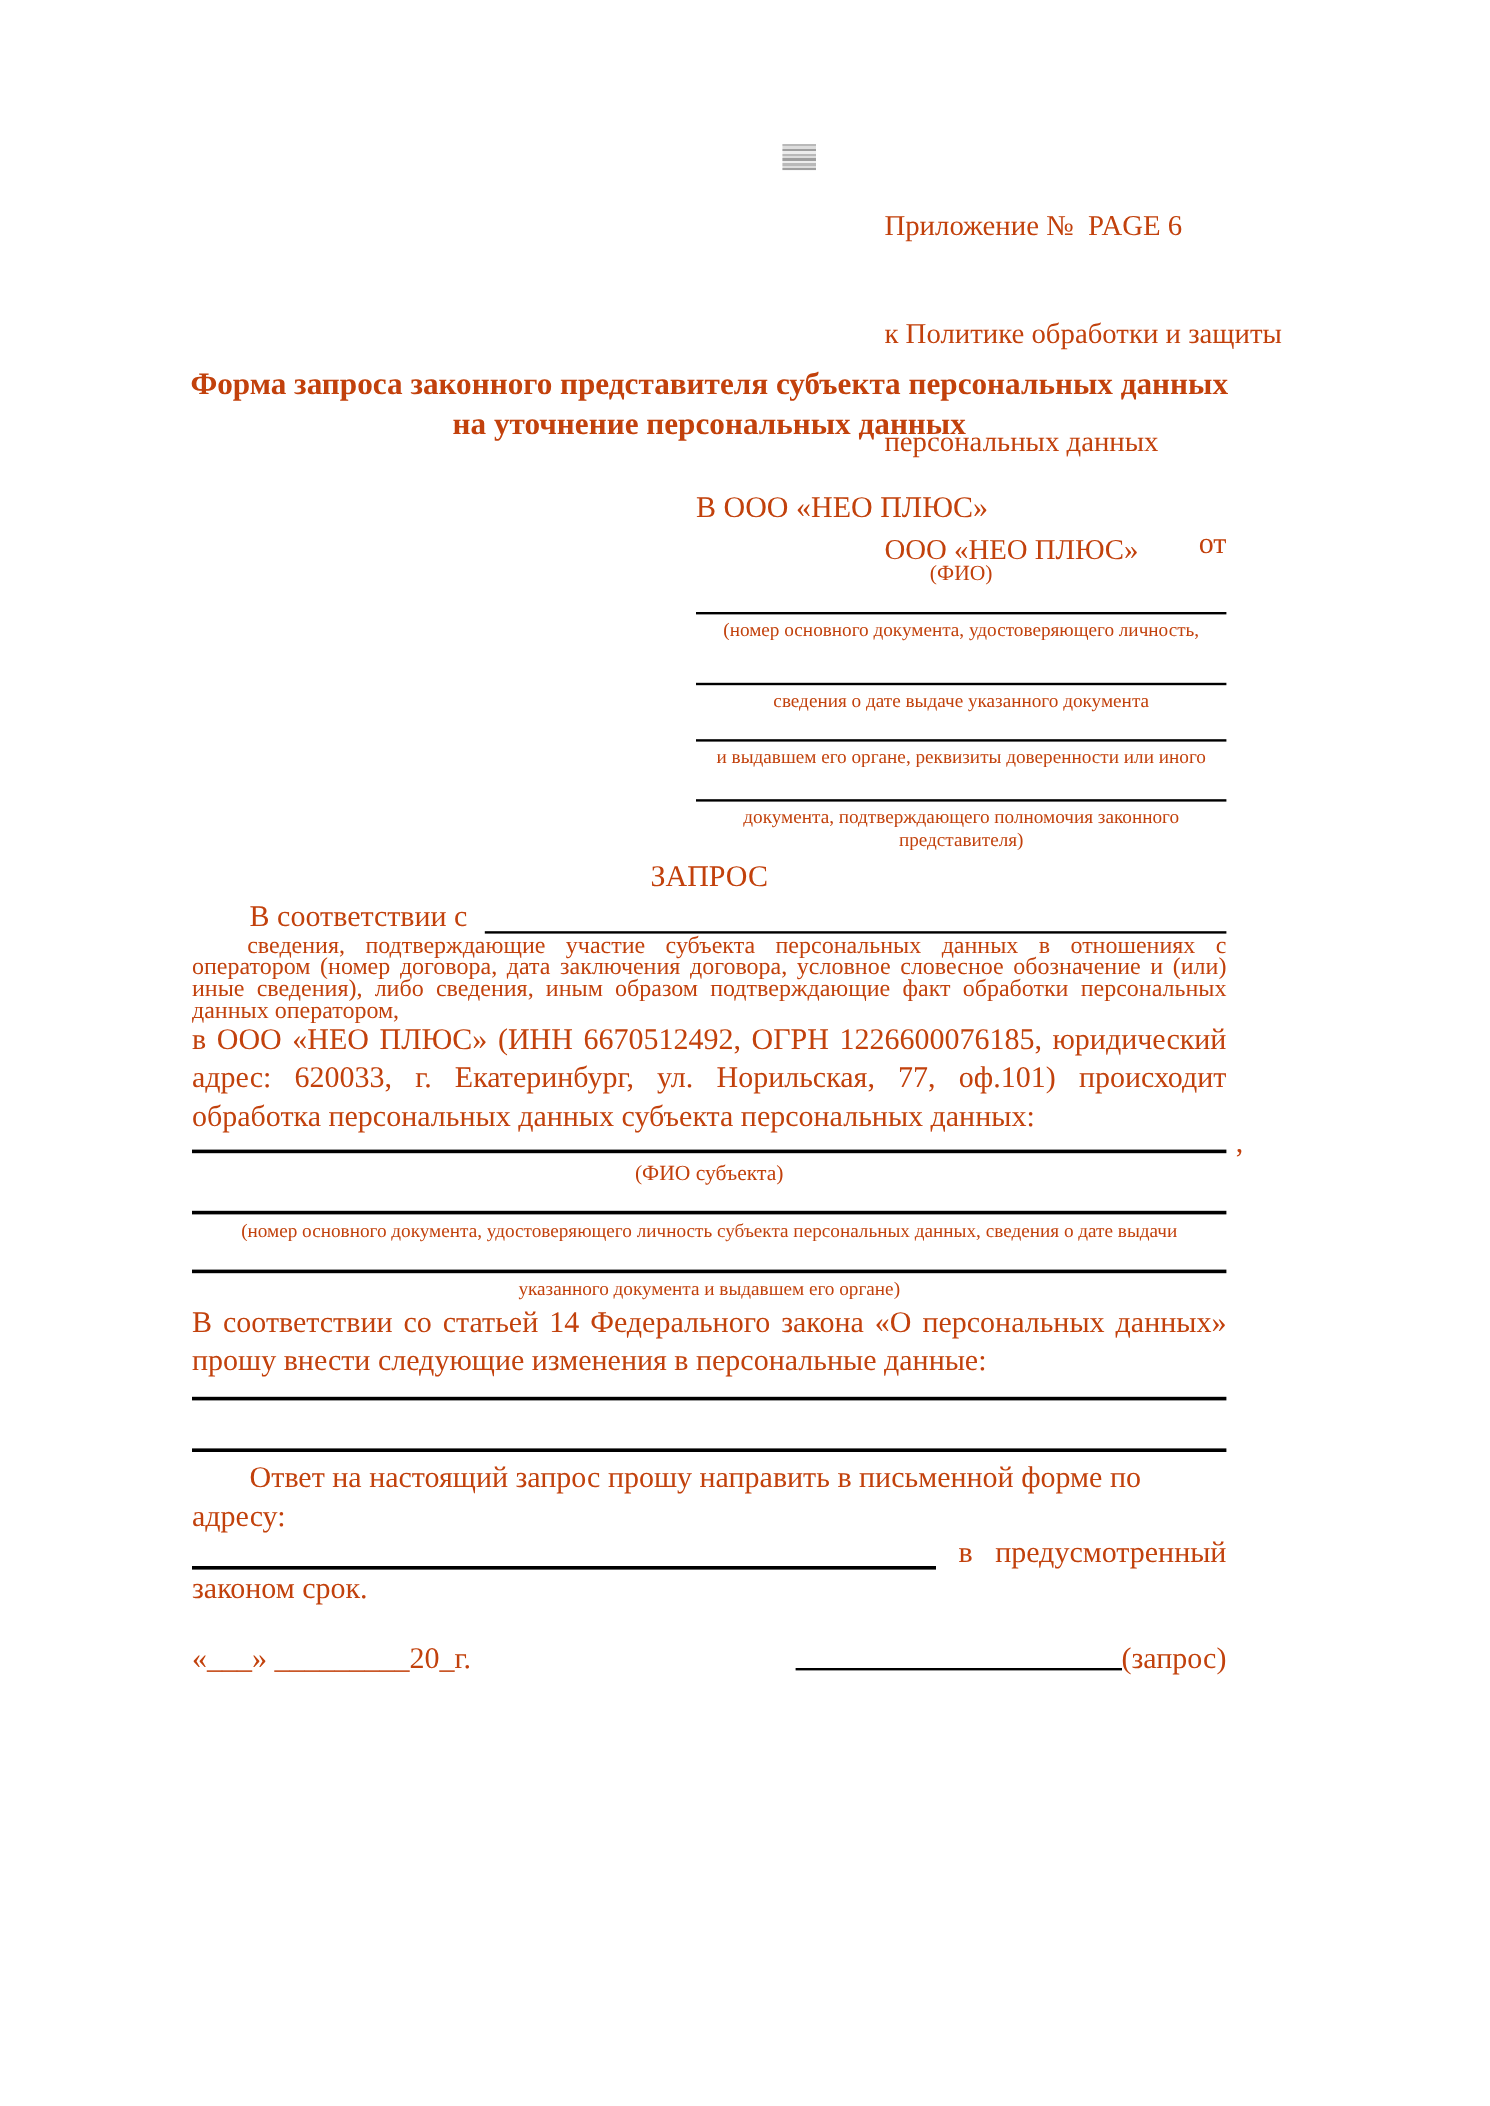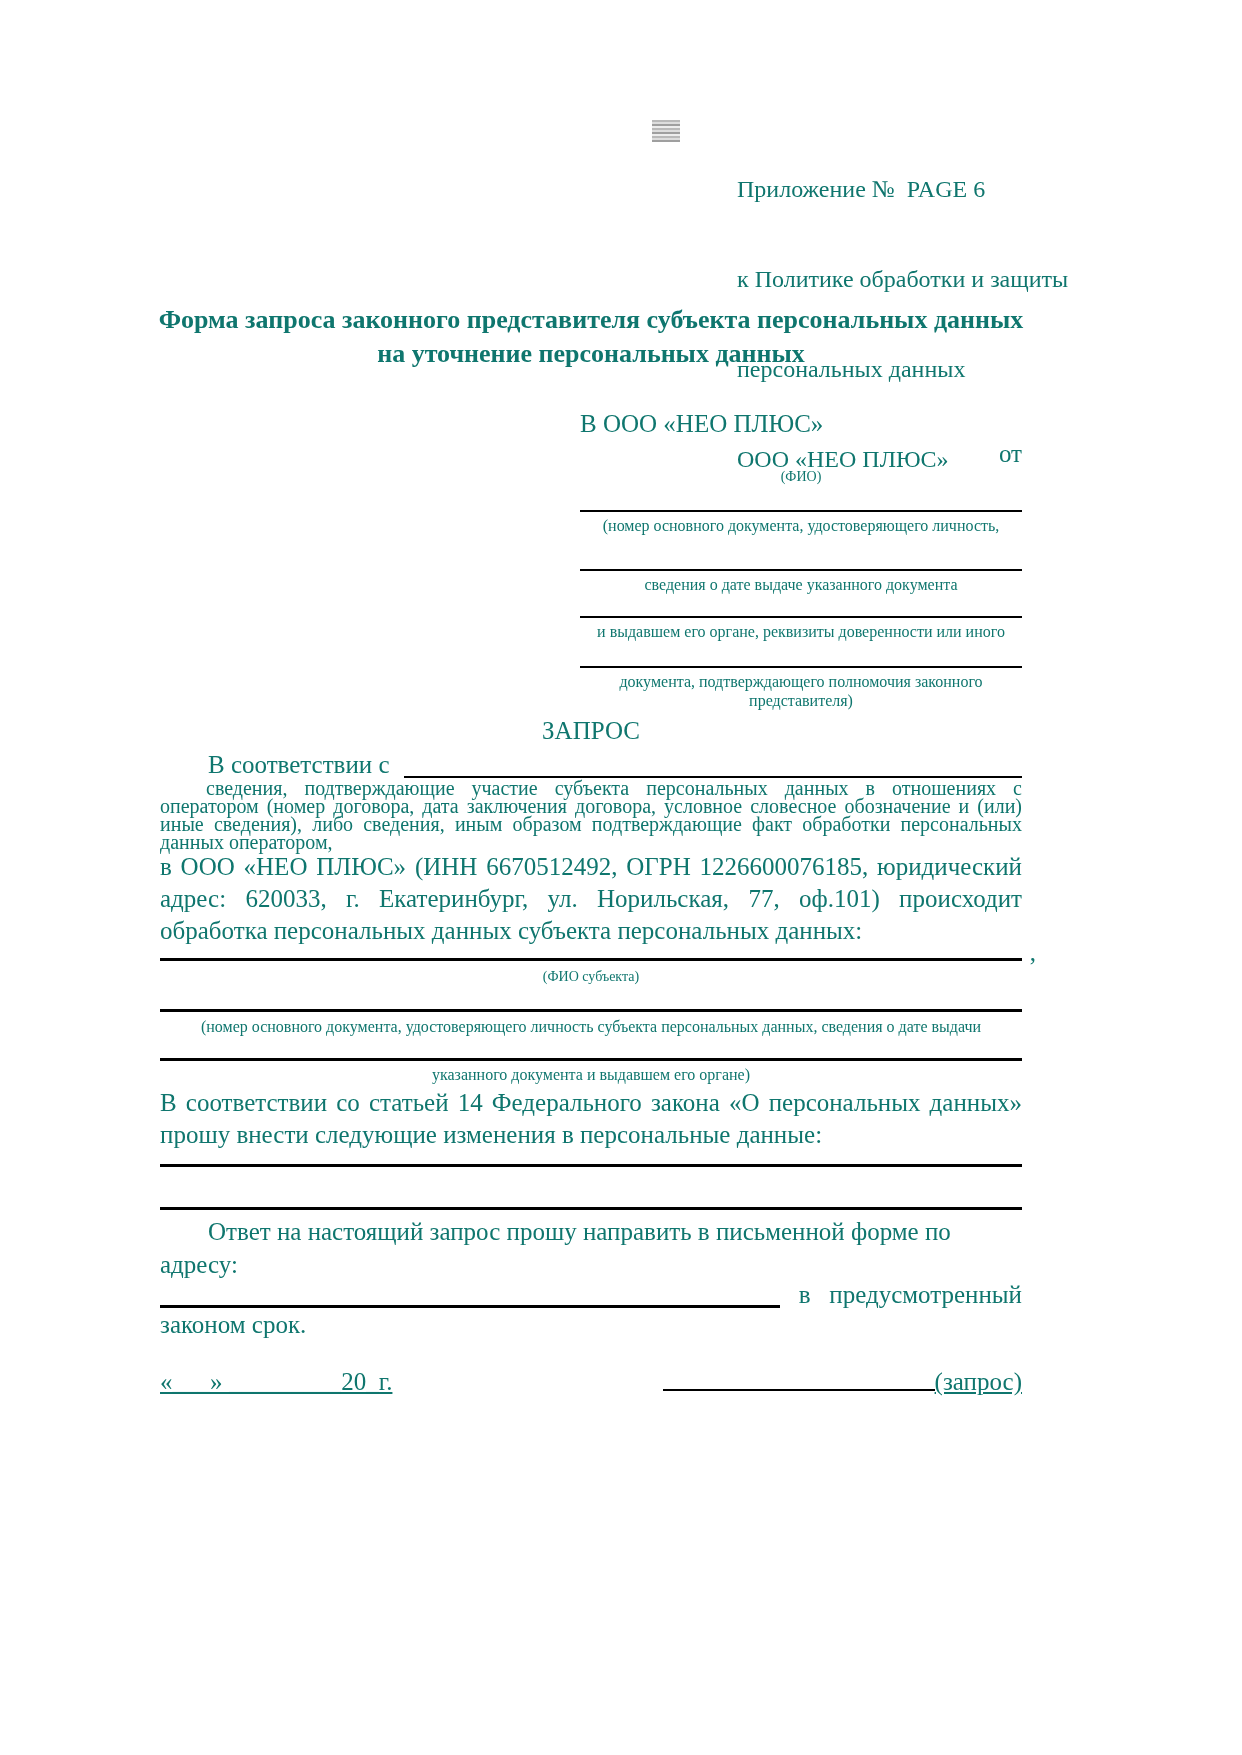--- a/index.html
+++ b/index.html
@@ -1,34 +1,34 @@
 <!DOCTYPE html>
 <html><head>
 <meta charset="utf-8">
 <style>
   html,body{margin:0;padding:0;background:#ffffff;}
   .page{
     position:relative;width:1242px;height:1519px;background:#fff;
-    font-family:"Liberation Serif", serif;color:#0f766e;overflow:hidden;
+    font-family:"Liberation Serif", serif;color:#c2410c;overflow:hidden;
   }
   
   .smudge{
     position:absolute;left:652px;top:120px;width:28px;height:22px;
     background:repeating-linear-gradient(0deg,#8f8f8f 0 2px,#d8d8d8 2px 4px,#adadad 4px 6px,#ebebeb 6px 8px);
     filter:blur(0.6px);opacity:.85;
   }
   .header-note{position:absolute;left:737px;top:114px;font-size:24px;line-height:30px;white-space:pre;}
   .title{position:absolute;left:151px;top:303px;width:880px;text-align:center;font-weight:bold;font-size:26px;line-height:34px;}
 
   .addressee{position:absolute;left:580px;top:410px;width:442px;font-size:25px;}
   .addr-to{height:30px;}
   .from-row{display:flex;align-items:flex-end;height:23px;flex-direction:column;}
   .u-line{flex:1;border-bottom:2px solid #000;margin-left:8px;height:100%;}
   .cap{font-size:16px;text-align:center;line-height:19px;height:19px;margin-top:4px;}
-  .cap18{font-size:14px;line-height:20px;height:20px;}
+  .cap18{font-size:18px;line-height:20px;height:20px;}
   .fill{border-bottom:2px solid #000;}
   .a-f1{height:23px;} .a-f2{height:34px;} .a-f3{height:22px;} .a-f4{height:25px;}
 
   .zapros{position:absolute;left:160px;top:717px;width:862px;text-align:center;font-size:25px;}
 
   .body-main{position:absolute;left:160px;top:751px;width:862px;font-size:25px;}
   .row-intro{display:flex;height:25px;}
   .row-intro .lead{margin-left:48px;white-space:pre;}
   .footnote{font-size:20px;line-height:18px;text-align:justify;text-indent:46px;margin-top:3px;}
   .para{margin:0;line-height:32px;}
@@ -39,21 +39,21 @@
   .b-f1{height:22px;border-bottom:3px solid #000;}
   .b-f2{height:22px;border-bottom:3px solid #000;}
   .cap-m1{margin-top:5px;}
   .law{margin-top:3px;}
   .blankA{height:13px;border-bottom:3px solid #000;}
   .blankB{height:40px;border-bottom:3px solid #000;}
   .answer{margin-top:5px;line-height:33px;text-indent:48px;}
   .answer-row{display:flex;align-items:flex-end;justify-content:space-between;height:27px;line-height:27px;}
   .line-part{width:620px;border-bottom:3px solid #000;height:20px;}
   .tail{line-height:33px;}
-  .foot-row{display:flex;justify-content:space-between;align-items:flex-start;margin-top:27px;height:30px;text-decoration:underline;}
+  .foot-row{display:flex;justify-content:space-between;align-items:center;margin-top:27px;height:30px;}
   .sig-group{display:flex;align-items:flex-end;}
   .sig-line{width:272px;border-bottom:2px solid #000;height:20px;margin-bottom:5px;}
 </style>
 </head>
 <body>
 
 <div class="page">
 
   <div class="smudge"></div>
 

